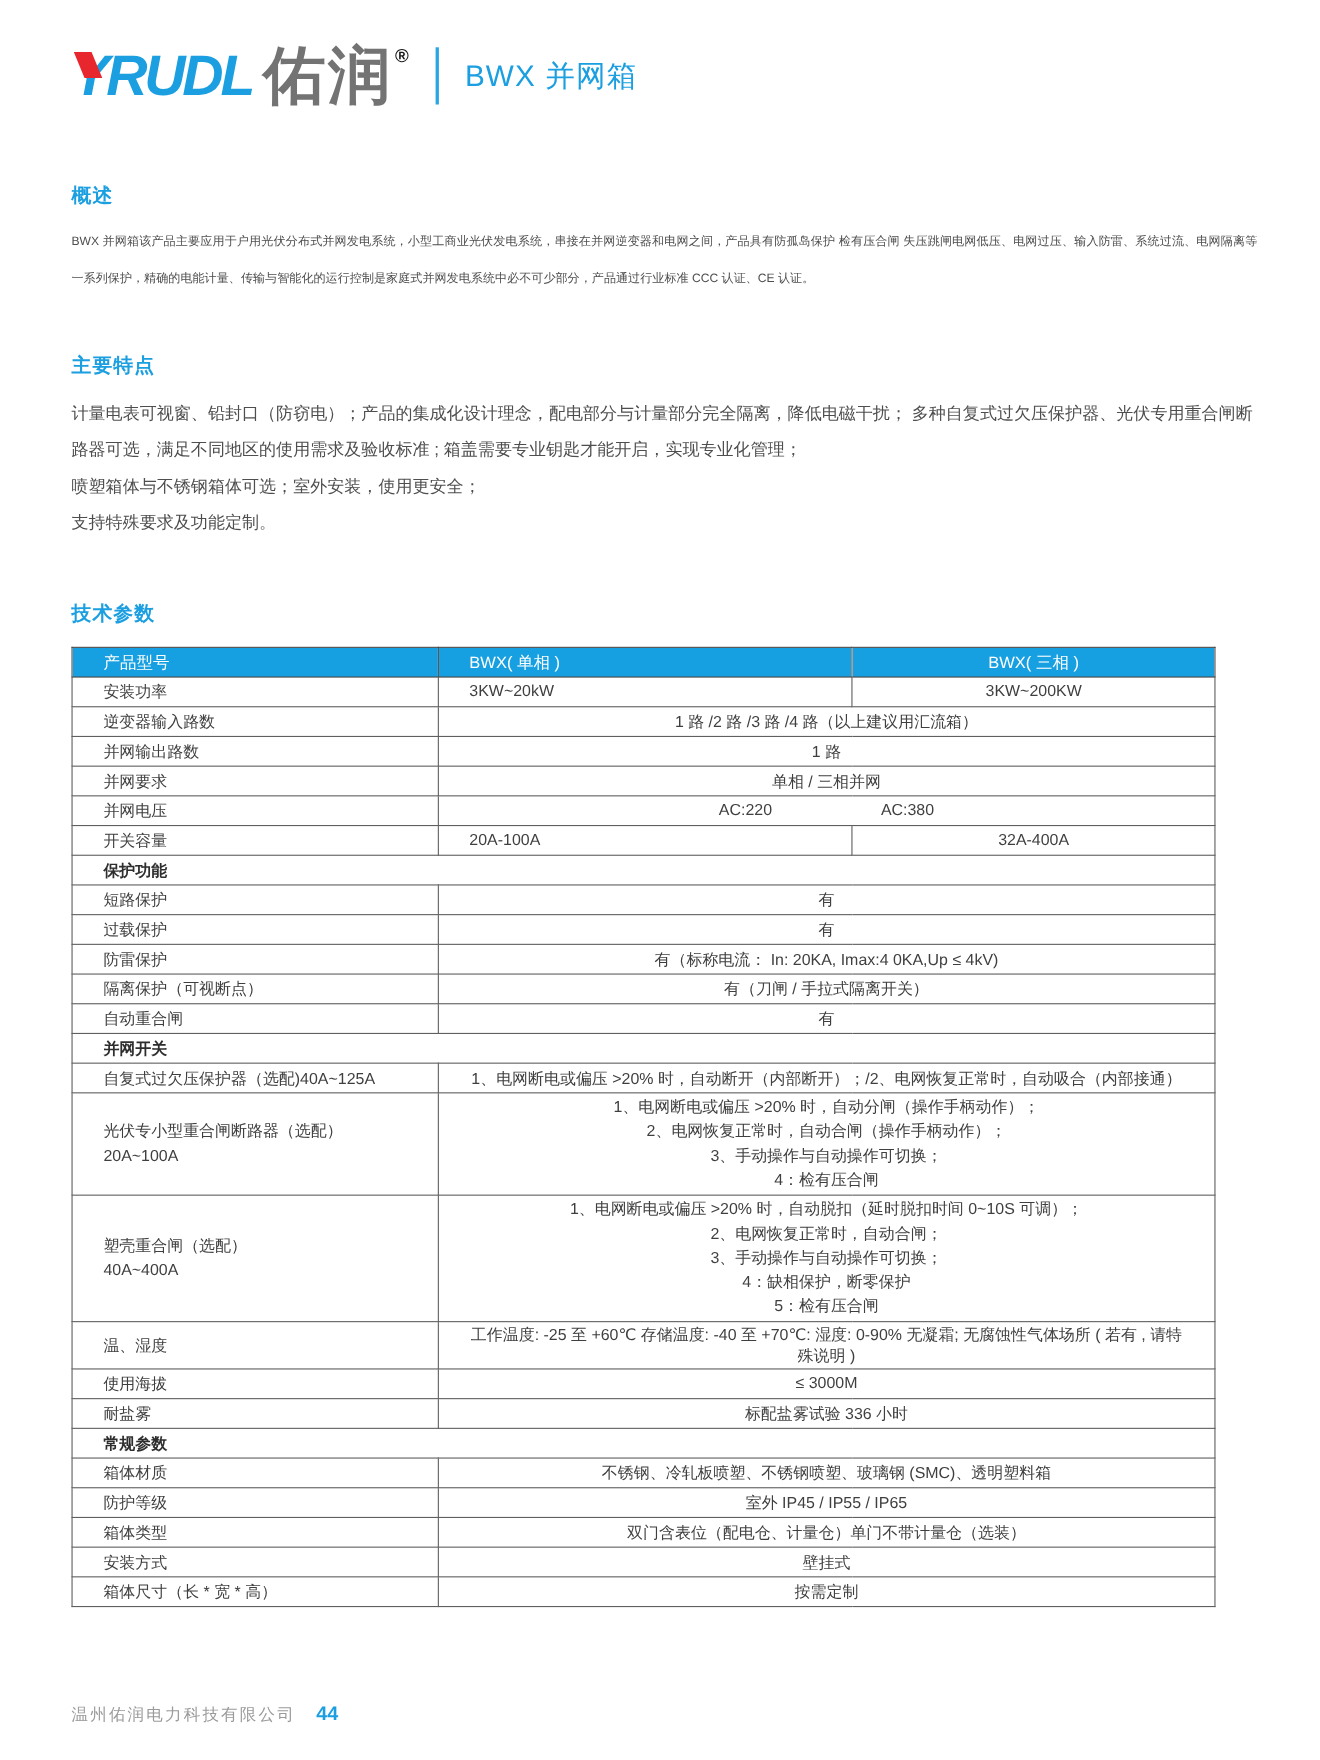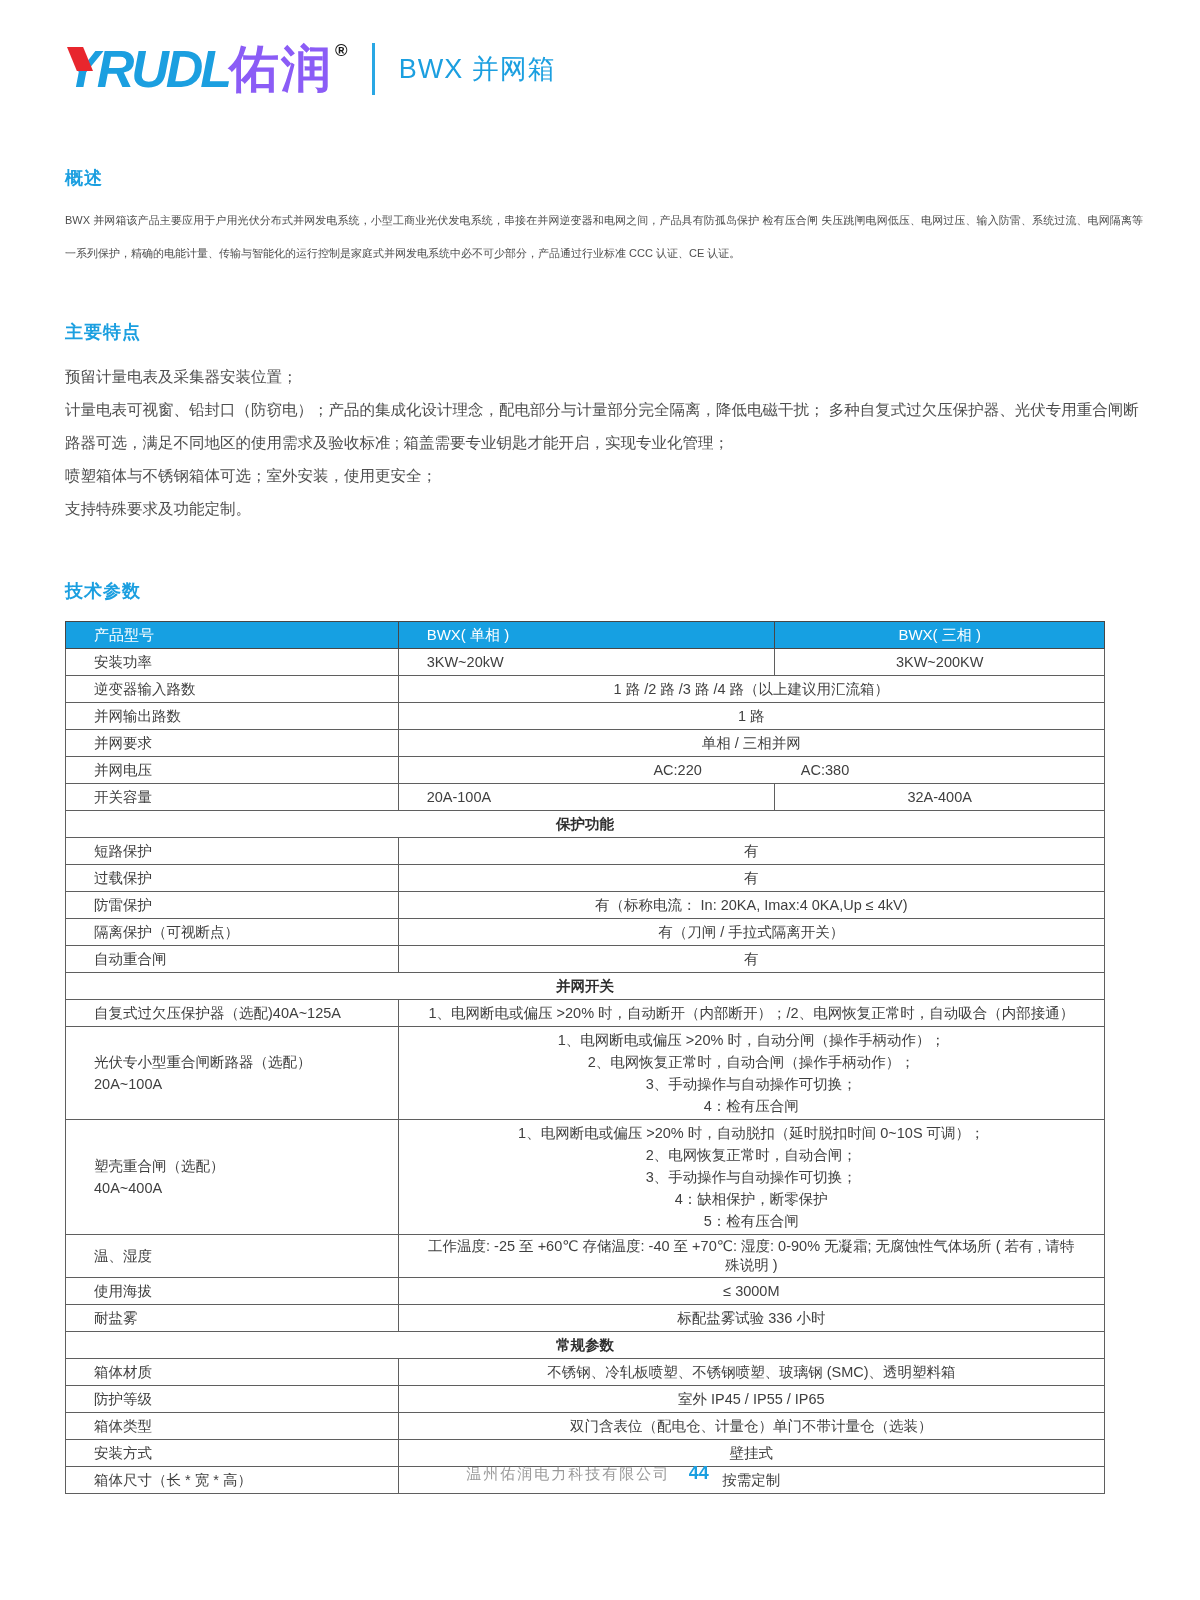--- a/index.html
+++ b/index.html
@@ -14,21 +14,21 @@
   .masthead{display:flex;align-items:center;height:62px;}
   .logo{position:relative;display:flex;align-items:flex-start;}
   .logo-en{
     font-size:52px;font-weight:bold;font-style:italic;letter-spacing:-3px;
     color:#1b9fe0;line-height:56px;
   }
   .logo-red-accent{
     position:absolute;left:2px;top:6px;width:26px;height:24px;background:#e8262d;
     clip-path:polygon(0 0,62% 0,100% 100%,38% 100%);
   }
-  .logo-cn{font-size:50px;font-weight:900;color:#8b5cf6;line-height:56px;margin-left:0;letter-spacing:2px;
+  .logo-cn{font-size:57px;font-weight:900;color:#737373;line-height:56px;margin-left:10px;letter-spacing:2px;
     font-family:"DejaVu Sans","Liberation Sans",sans-serif;}
   .logo-reg{font-size:17px;font-weight:bold;color:#161616;margin-left:2px;margin-top:0px;line-height:20px;}
   .masthead-divider{width:3px;height:52px;background:#29a7e4;margin:0 24px 0 24px;}
   .product-title{font-size:27px;font-weight:500;color:#1b9fe0;margin:0;letter-spacing:1px;}
 
   
   .sec-heading{font-size:18px;font-weight:700;color:#1b9fe0;margin:0;letter-spacing:1px;}
   .overview{margin-top:66px;}
   .overview-body{margin:14px 0 0 0;width:1078px;font-size:11px;color:#4e4e4e;line-height:33px;text-align:justify;}
   .features{margin-top:50px;}
@@ -39,27 +39,27 @@
   .specs{margin-top:54px;}
   table.spec{border-collapse:collapse;table-layout:fixed;width:1040px;margin-top:18px;
     font-size:14.5px;color:#3f3f3f;}
   table.spec td{border:1px solid #5f5f5f;box-sizing:border-box;padding:2px 28px;height:27px;
     vertical-align:middle;overflow:hidden;}
   table.spec thead td{background:#16a0e2;color:#ffffff;font-size:15px;border-color:#474747;height:27px;}
   td.c1{width:325px;text-align:left;padding-left:14px;}
   td.c2{width:368px;text-align:left;}
   td.c3{width:322px;text-align:center;}
   td.cm{text-align:center;}
-  td.sec{font-weight:700;color:#2e2e2e;text-align:center;padding-left:14px;height:26px;}
+  td.sec{font-weight:700;color:#2e2e2e;text-align:left;padding-left:14px;height:26px;}
   td.ml{padding-top:7px;padding-bottom:7px;}
   td.ml div{line-height:22px;}
   .dual-gap{display:inline-block;width:99px;}
 
   
-  .footer{position:absolute;left:65px;top:1463px;width:1045px;text-align:center;}
+  .footer{position:absolute;left:65px;top:1548px;width:1045px;text-align:left;}
   .footer-company{font-size:15px;color:#9a9a9a;letter-spacing:2px;}
   .footer-page{font-size:18px;font-weight:700;color:#1b9fe0;margin-left:14px;}
 </style>
 </head>
 <body>
 
 <div class="page">
 
   <div class="masthead">
     <div class="logo">
@@ -73,21 +73,20 @@
   </div>
 
   <section class="overview">
     <h2 class="sec-heading">概述</h2>
     <p class="overview-body">BWX 并网箱该产品主要应用于户用光伏分布式并网发电系统，小型工商业光伏发电系统，串接在并网逆变器和电网之间，产品具有防孤岛保护 检有压合闸 失压跳闸电网低压、电网过压、输入防雷、系统过流、电网隔离等一系列保护，精确的电能计量、传输与智能化的运行控制是家庭式并网发电系统中必不可少部分，产品通过行业标准 CCC 认证、CE 认证。</p>
   </section>
 
   <section class="features">
     <h2 class="sec-heading">主要特点</h2>
     <ul class="features-list">
-      <li>预留计量电表及采集器安装位置；</li>
       <li>计量电表可视窗、铅封口（防窃电）；产品的集成化设计理念，配电部分与计量部分完全隔离，降低电磁干扰； 多种自复式过欠压保护器、光伏专用重合闸断路器可选，满足不同地区的使用需求及验收标准 ; 箱盖需要专业钥匙才能开启，实现专业化管理；</li>
       <li>喷塑箱体与不锈钢箱体可选；室外安装，使用更安全；</li>
       <li>支持特殊要求及功能定制。</li>
     </ul>
   </section>
 
   <section class="specs">
     <h2 class="sec-heading">技术参数</h2>
     <table class="spec">
       <thead>

